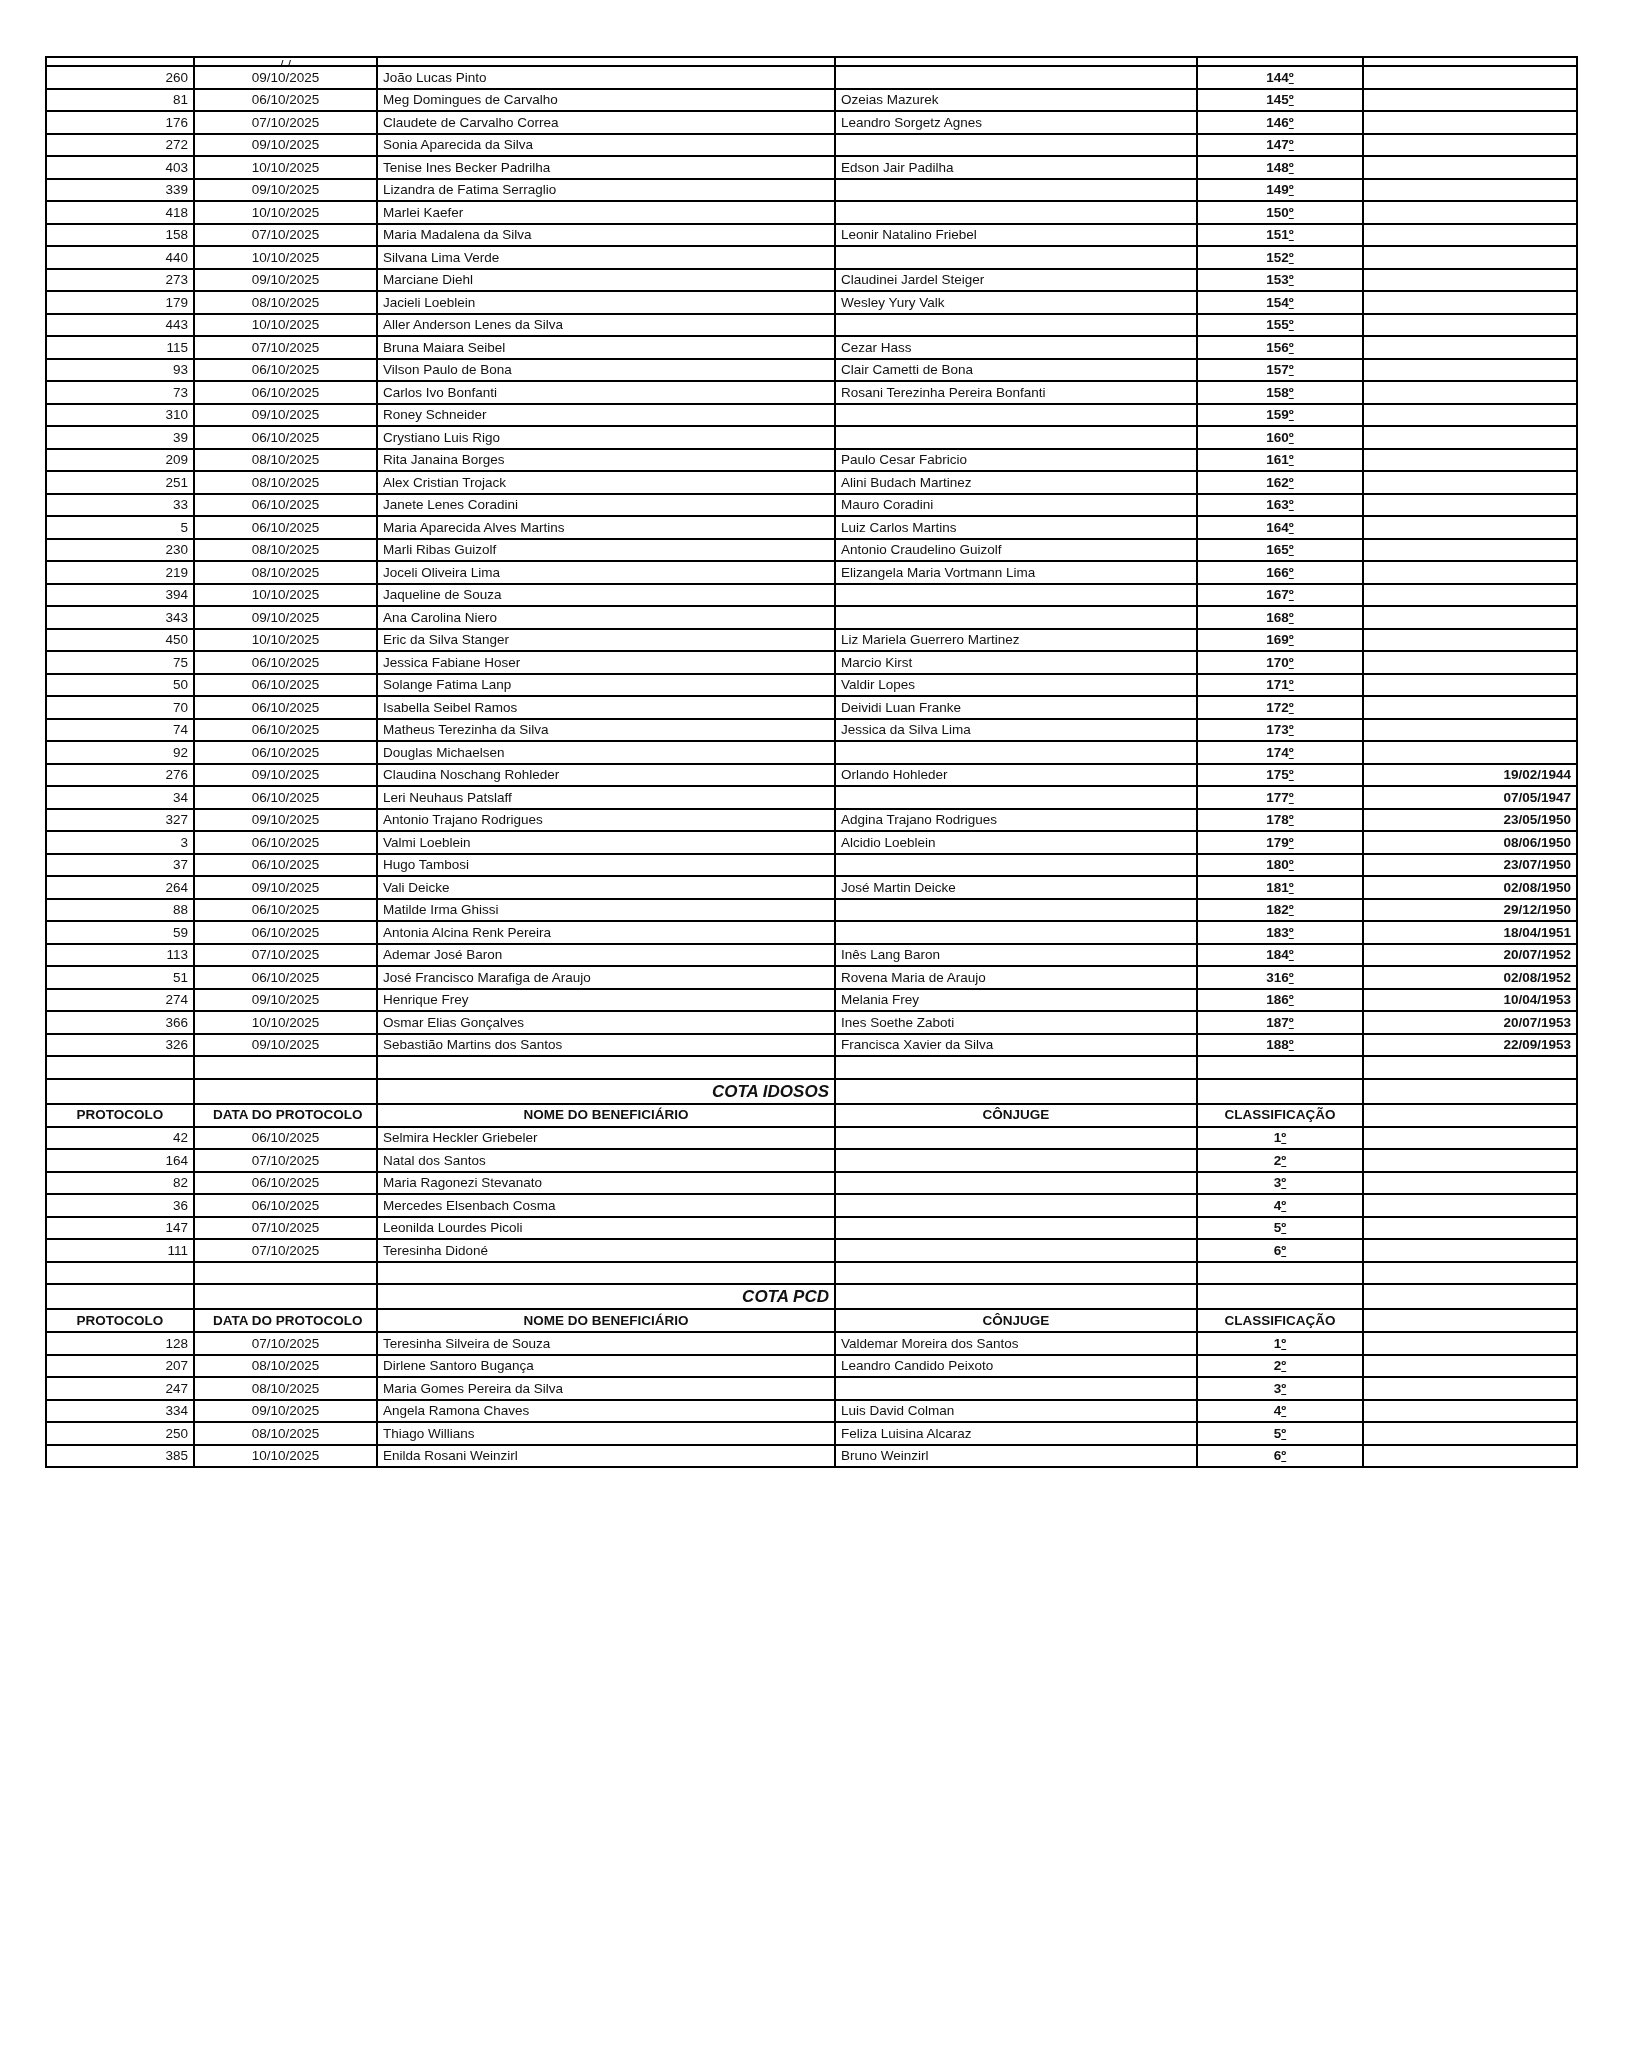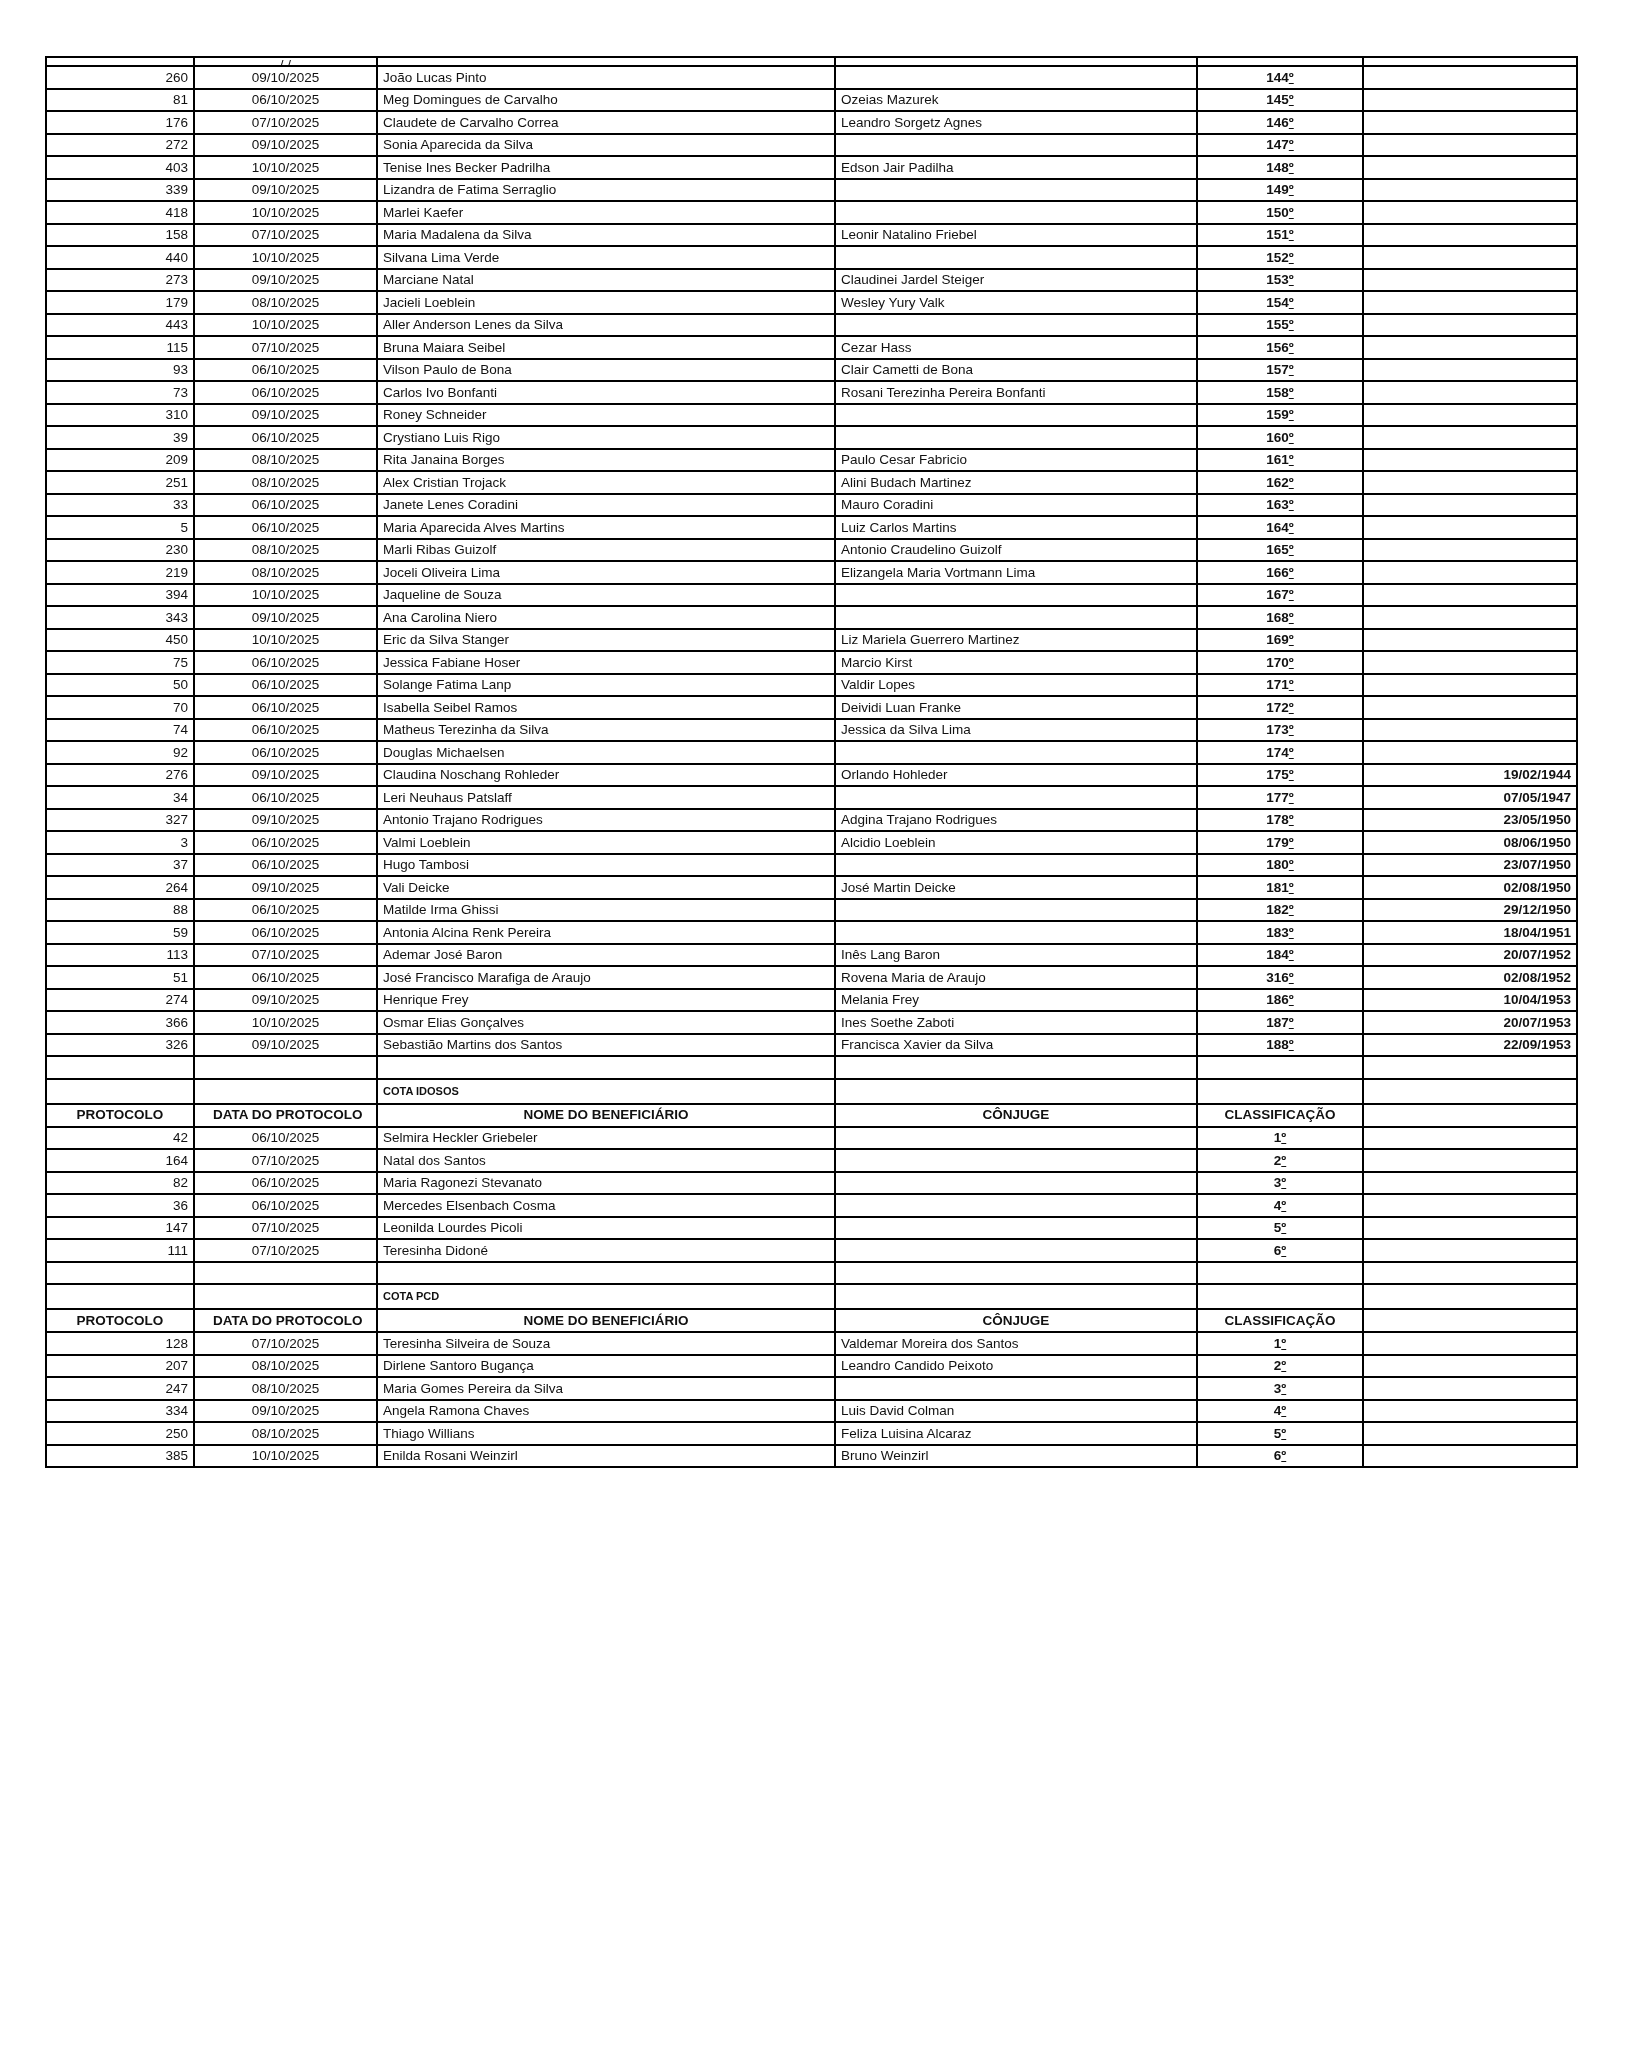--- a/index.html
+++ b/index.html
@@ -52,23 +52,24 @@
     overflow: hidden;
     text-align: center;
   }
   tr.row-clip td .clipped span {
     display: inline-block;
     margin-top: -11px;
     font-size: 13.5px;
   }
   tr.row-title td {
     font-weight: bold;
-    font-size: 11px;
-    text-align: left;
+    font-size: 17px;
+    text-align: right;
     height: 23px;
+    font-style: italic;
   }
   tr.row-header td {
     font-weight: bold;
     text-align: center;
     font-size: 13.5px;
     padding: 0 18px;
     height: 21px;
   }
   .muted { color: #8a8a8a; }
   .ord-u { text-decoration: underline; }
@@ -165,21 +166,21 @@
           <td class="c-protocol">440</td>
           <td class="c-date">10/10/2025</td>
           <td class="c-name">Silvana Lima Verde</td>
           <td class="c-spouse"></td>
           <td class="c-classif"><span>152</span><span class="ord-u">º</span></td>
           <td class="c-birth"></td>
         </tr>
         <tr>
           <td class="c-protocol">273</td>
           <td class="c-date">09/10/2025</td>
-          <td class="c-name">Marciane Natal</td>
+          <td class="c-name">Marciane Diehl</td>
           <td class="c-spouse">Claudinei Jardel Steiger</td>
           <td class="c-classif"><span>153</span><span class="ord-u">º</span></td>
           <td class="c-birth"></td>
         </tr>
         <tr>
           <td class="c-protocol muted">179</td>
           <td class="c-date muted">08/10/2025</td>
           <td class="c-name">Jacieli Loeblein</td>
           <td class="c-spouse">Wesley Yury Valk</td>
           <td class="c-classif"><span>154</span><span class="ord-u">º</span></td>

